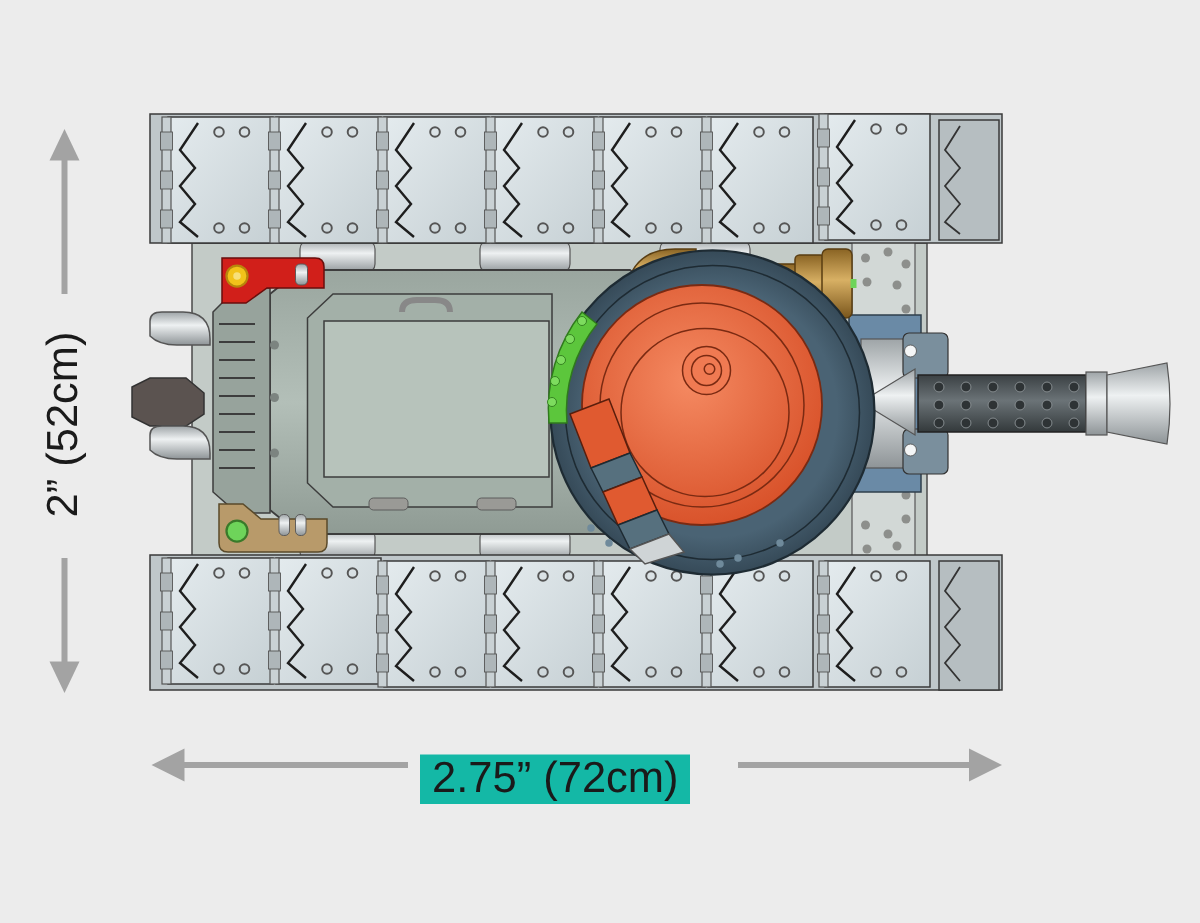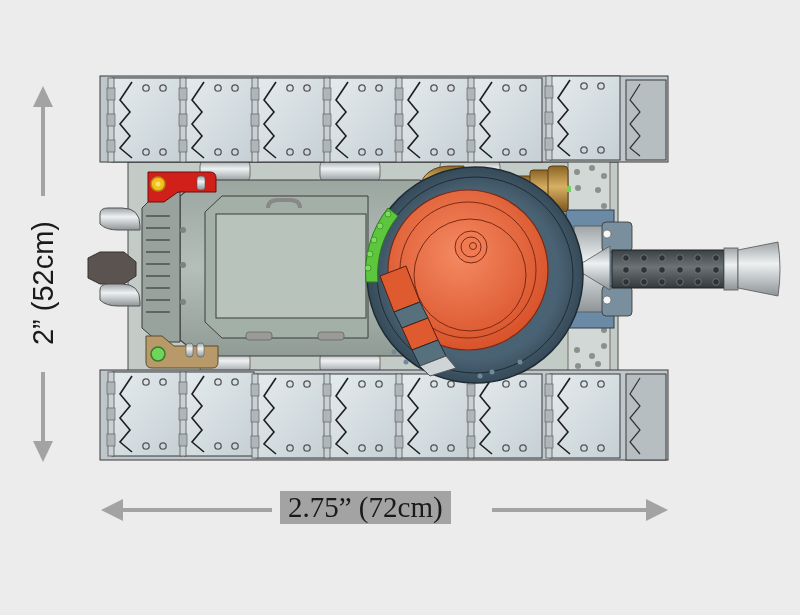--- a/index.html
+++ b/index.html
@@ -1,20 +1,20 @@
 <!DOCTYPE html>
 <html><head>
   <meta charset="utf-8">
   <style>
     html, body { margin:0; padding:0; }
     body { width:800px; height:615px; background:#ececec; position:relative; overflow:hidden;
            font-family:"Liberation Sans", sans-serif; }
     .canvas { position:absolute; left:0; top:0; width:800px; height:615px; }
     .dim-label { position:absolute; color:#1a1a1a; font-size:29px; white-space:nowrap; }
-    .dim-h-label { left:280px; top:491px; background:#a3a3a3; padding:0 8px;font-family:Liberation Serif, serif; }
+    .dim-h-label { left:280px; top:503px; background:#14b8a6; padding:0 8px; }
     .dim-v-label { left:43px; top:283px; transform:translate(-50%,-50%) rotate(-90deg); background:#ececec; padding:0 8px; }
   </style>
 </head>
 <body>
 
 <svg class="canvas" width="800" height="615" viewBox="0 0 800 615" xmlns="http://www.w3.org/2000/svg">
   <defs>
     <linearGradient id="trackGrad" x1="0" y1="0" x2="1" y2="1">
       <stop offset="0" stop-color="#e4ebee"></stop>
       <stop offset="1" stop-color="#c6d0d4"></stop>

